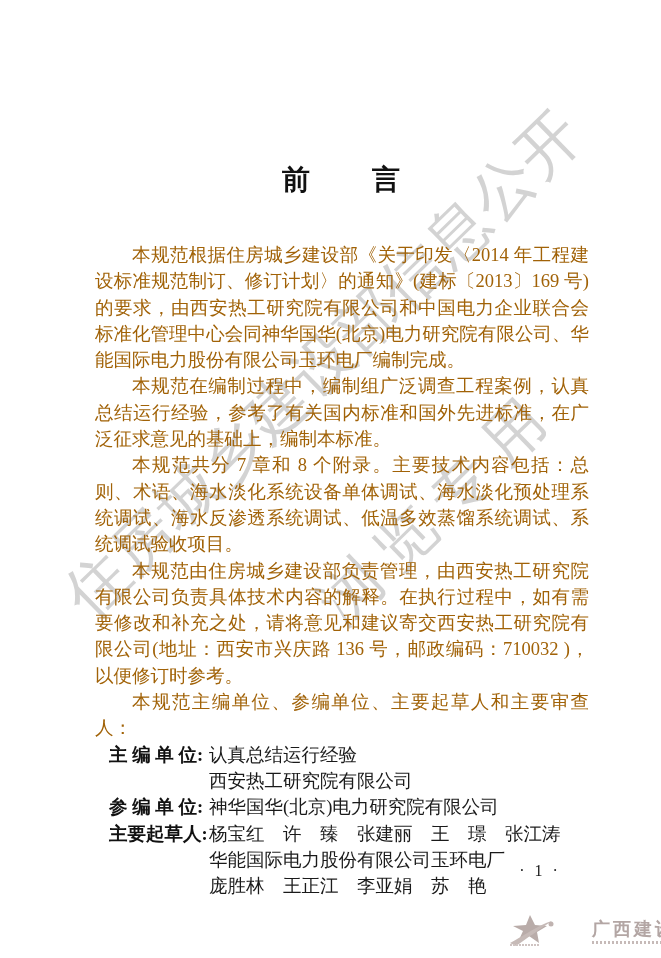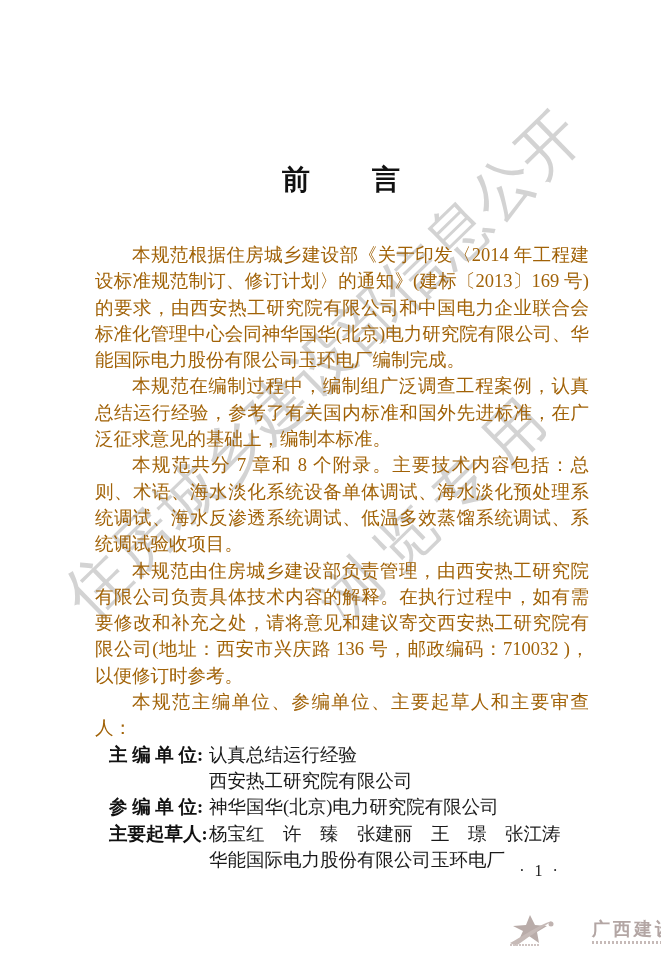--- a/index.html
+++ b/index.html
@@ -187,20 +187,21 @@
       <div class="credit-row">
         <span class="credit-label">主要起草人:</span>
         <span class="credit-value">杨宝红　许　臻　张建丽　王　璟　张江涛</span>
       </div>
       <div class="credit-row">
         <span class="credit-label"></span>
         <span class="credit-value">华能国际电力股份有限公司玉环电厂</span>
       </div>
       <div class="credit-row">
         <span class="credit-label"></span>
+        <span class="credit-value">庞胜林　王正江　李亚娟　苏　艳</span>
       </div>
     </div>
   </div>
 
   <div id="page-number">· 1 ·</div>
 
   <div id="site-logo">
     <div id="logo-star-wrap">
       <svg width="48" height="38" viewBox="0 0 48 38">
         <polygon points="22,2 27,12 39,13 29,19 31,30 21,23 10,29 15,18 5,13 18,12" fill="#b9aca9"></polygon>

